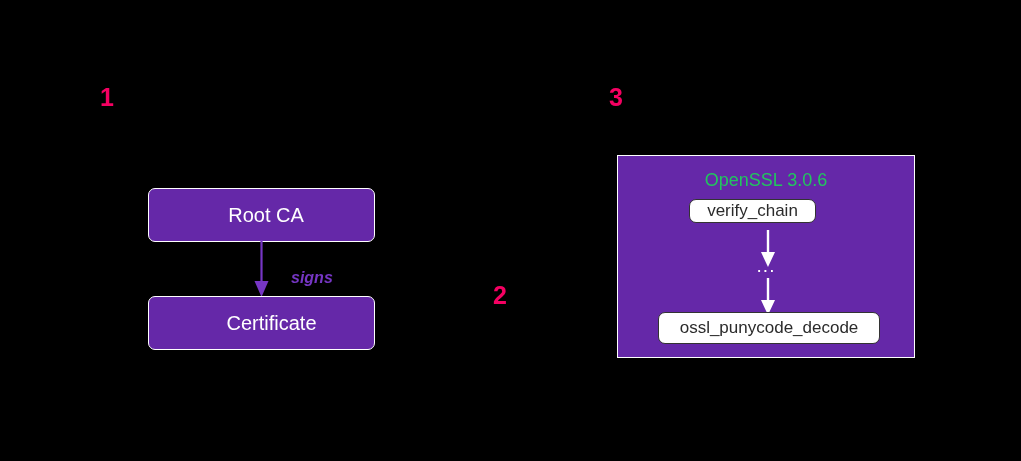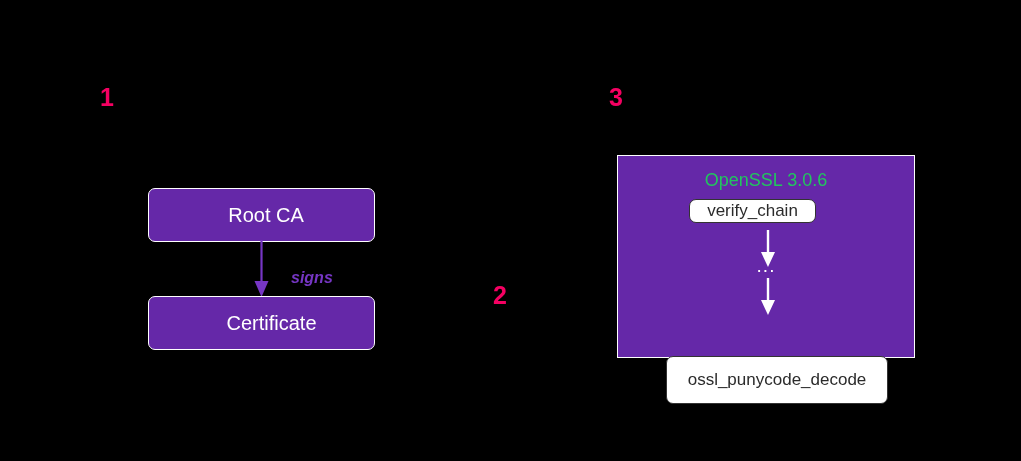--- a/index.html
+++ b/index.html
@@ -105,21 +105,21 @@
     color: #2b2b2b;
     font-family: "Liberation Sans", sans-serif;
     font-size: 17px;
     display: flex;
     align-items: center;
     justify-content: center;
     box-sizing: border-box;
     white-space: nowrap;
   }
   #node-verify-chain   { left: 71px; top: 43px;  width: 127px; height: 24px; }
-  #node-punycode       { left: 48px; top: 156px; width: 222px; height: 48px; margin-top: 44px; }
+  #node-punycode       { left: 40px; top: 156px; width: 222px; height: 32px; }
 
   .flow-arrow {
     position: absolute;
     width: 24px;
     height: 38px;
   }
   #flow-arrow-1 { left: 138px; top: 74px; }
   #flow-arrow-2 { left: 138px; top: 122px; }
   #flow-ellipsis {
     position: absolute;

